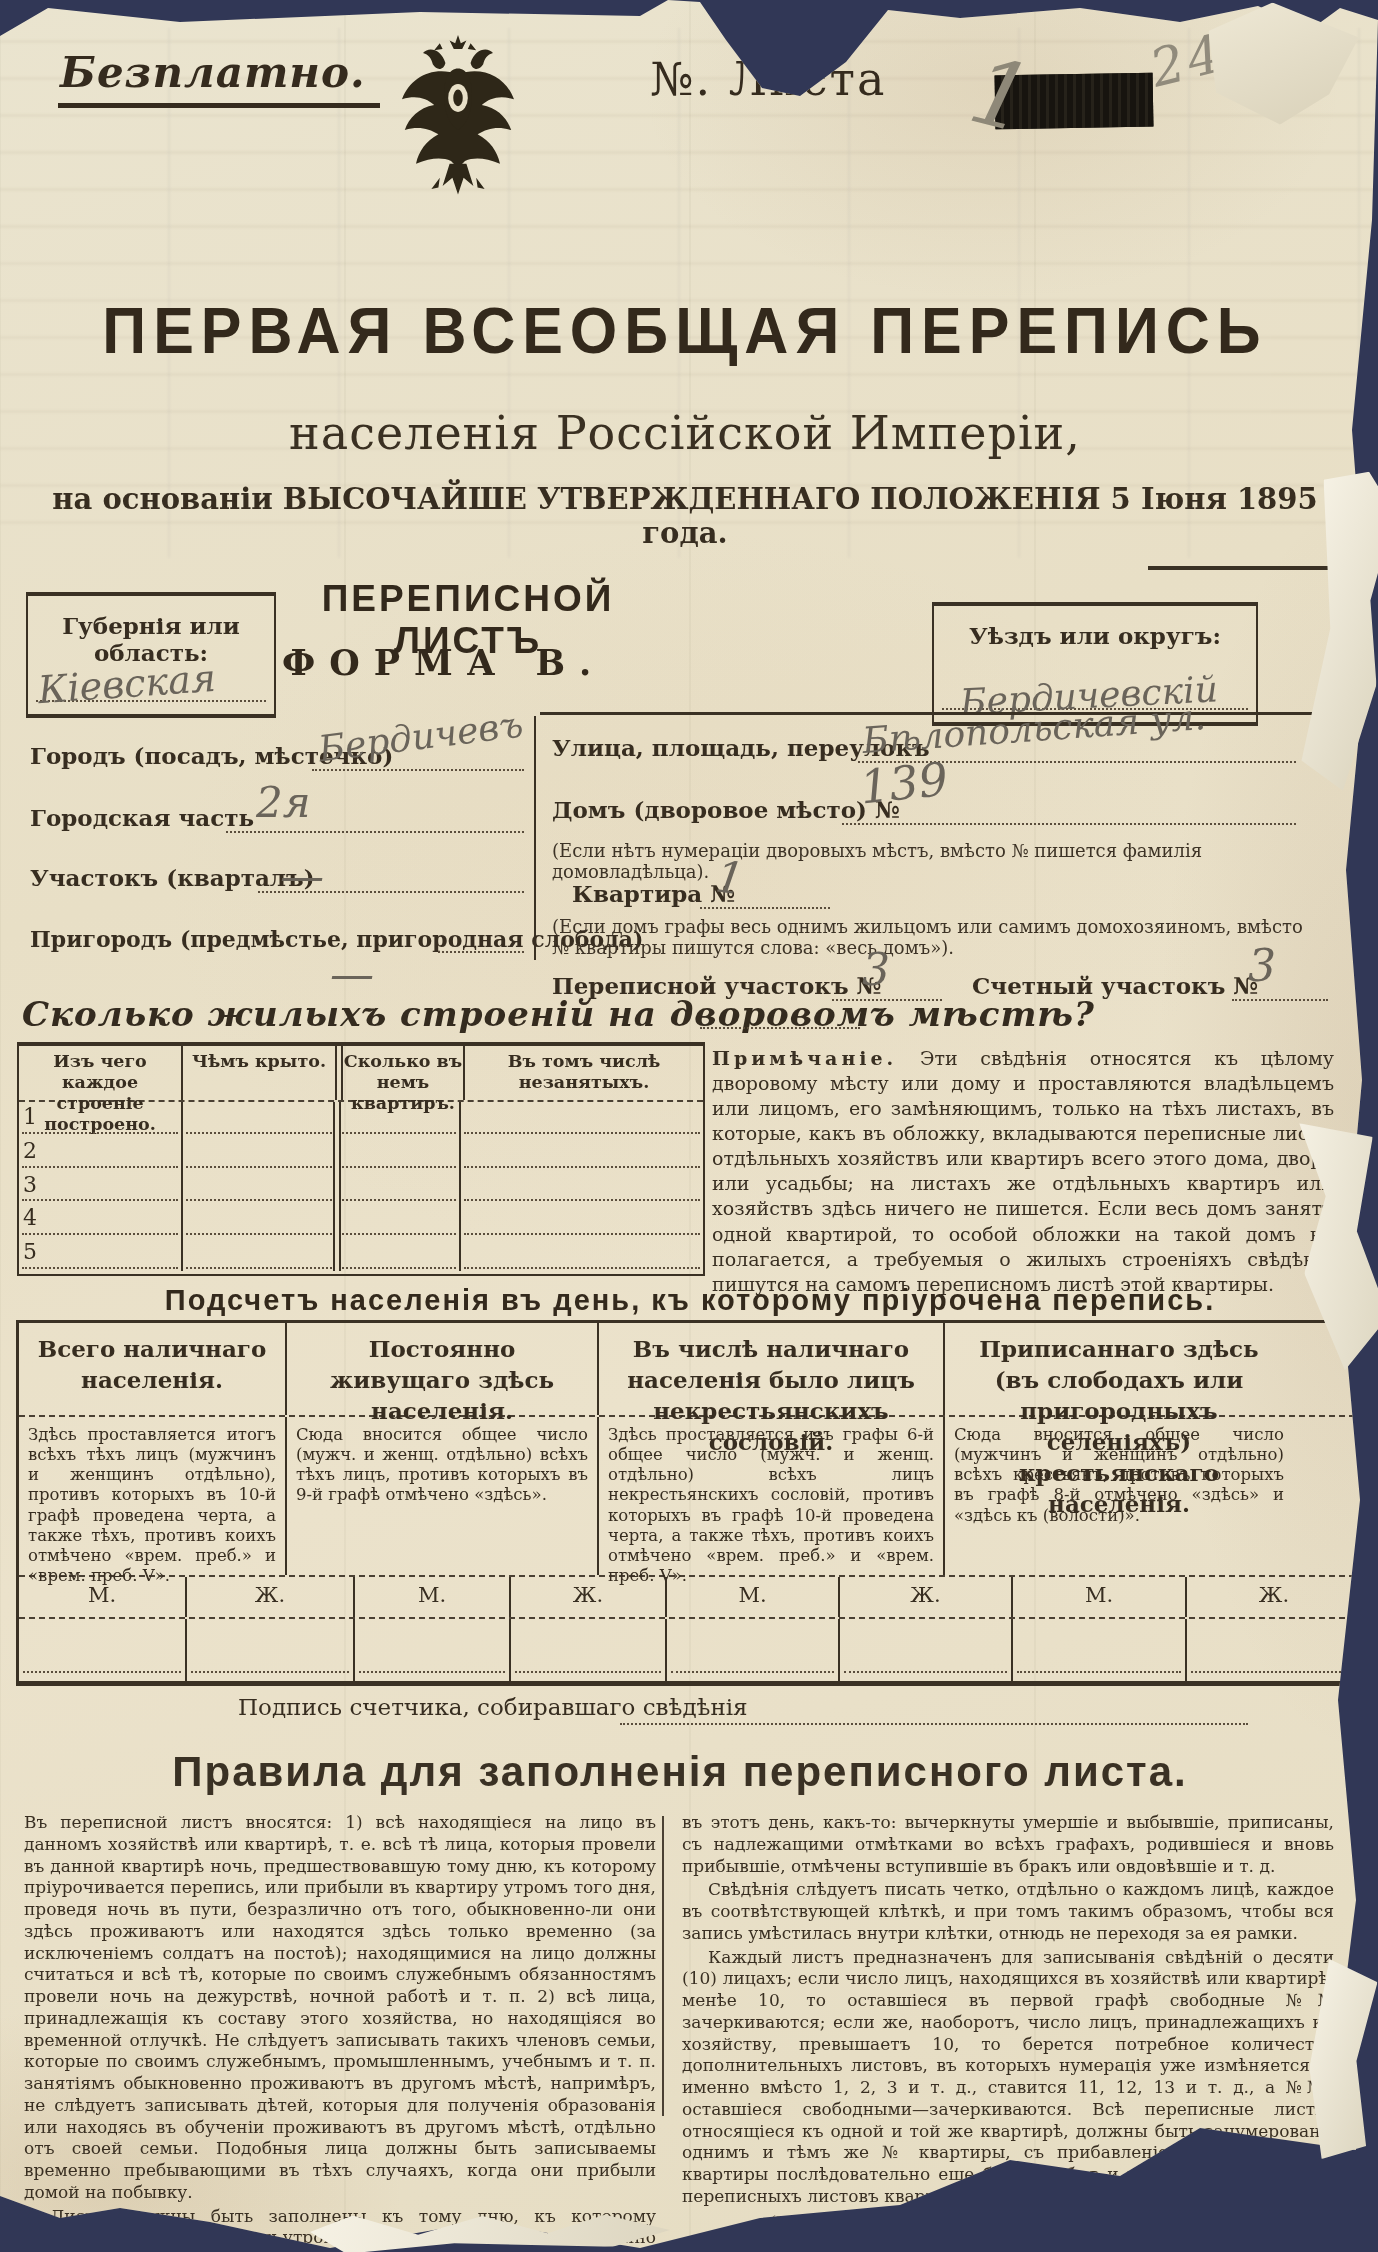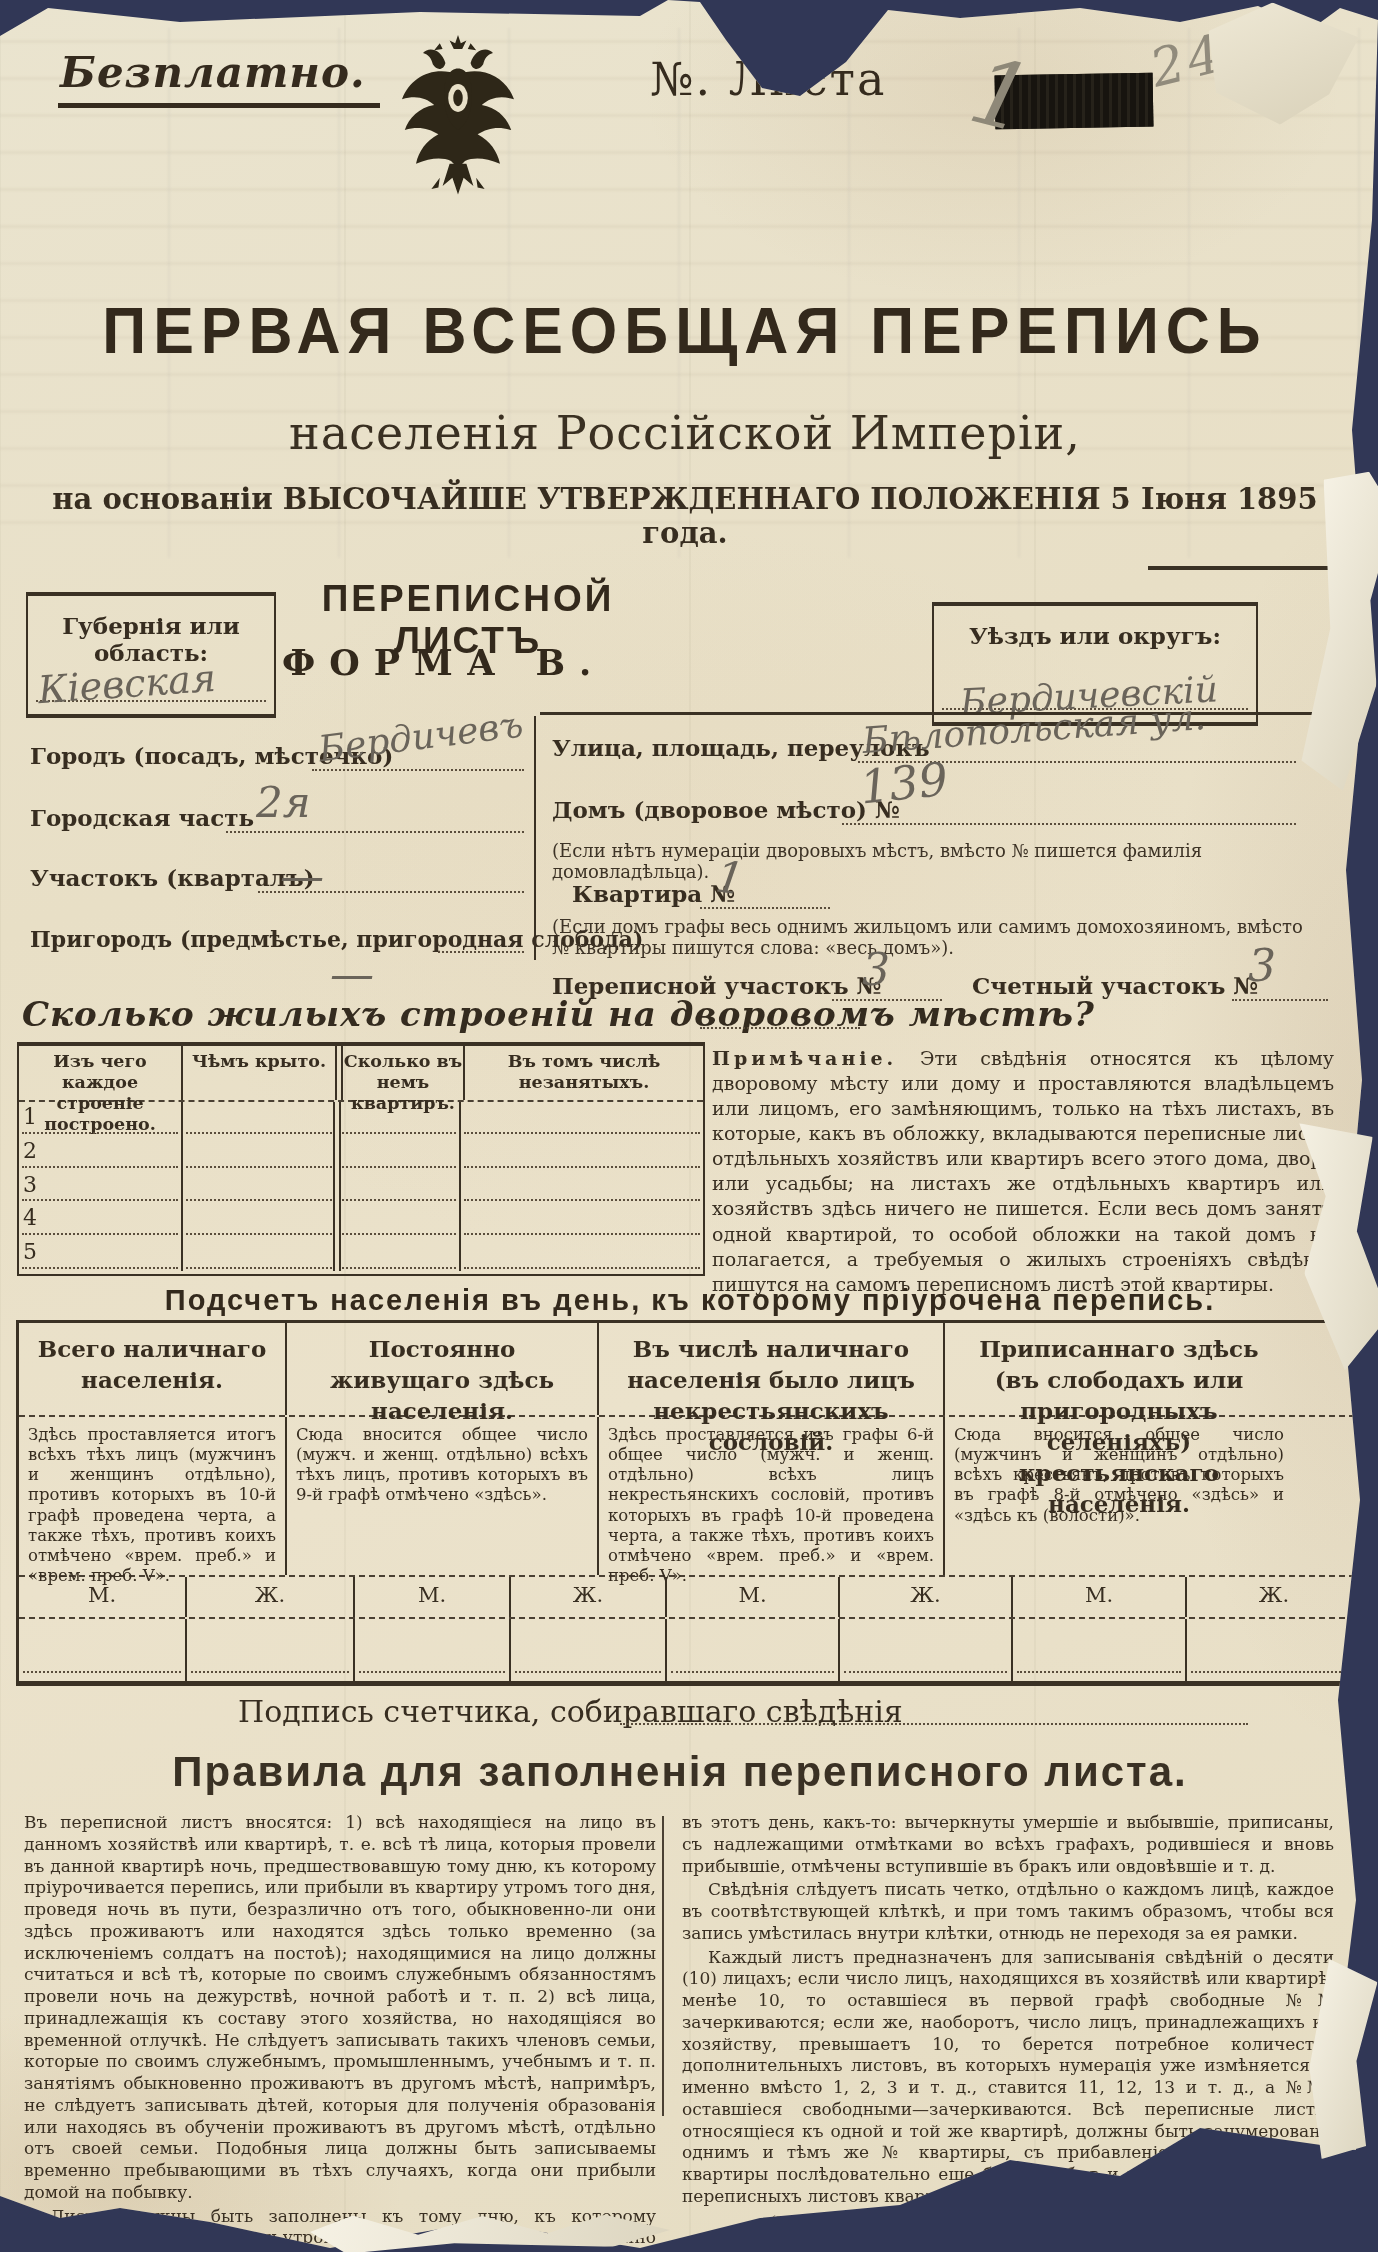--- a/index.html
+++ b/index.html
@@ -70,21 +70,21 @@
   .pdesc{height:158px;border-bottom:2px dashed #4a4033;}
   .pdesc .pc{font-size:16.5px;line-height:1.22;text-align:justify;padding:8px 9px;}
   .pmj{height:40px;border-bottom:2px dashed #4a4033;}
   .pmj .pc{font-size:21px;text-align:center;padding-top:6px;}
   .pempty{height:62px;}
   .pempty .pc{position:relative;}
   .pempty .pc::after{content:"";position:absolute;left:4px;right:4px;bottom:8px;border-bottom:2px dotted #5a4d3c;}
   .w1{width:268px;} .w2{width:312px;} .w3{width:346px;} .w4{width:348px;}
   .h1{width:168px;} .h2{width:168px;} .h3{width:156px;} .h4{width:156px;}
   .h5{width:173px;} .h6{width:173px;} .h7{width:174px;} .h8{width:174px;}
-  .sig{left:238px;top:1694px;font-size:30px;color:#372d20;white-space:nowrap;}
+  .sig{left:238px;top:1694px;font-size:23px;color:#372d20;white-space:nowrap;}
   .sigdots{left:620px;top:1722px;width:628px;}
   .rulestitle{left:90px;top:1748px;width:1180px;text-align:center;font-size:42px;font-weight:600;letter-spacing:2px;color:#3a3124;}
   .rules{font-size:17px;line-height:1.28;text-align:justify;color:#392f22;}
   .rulesL{left:24px;top:1812px;width:632px;}
   .rulesR{left:682px;top:1812px;width:652px;}
   .rules p{margin:0 0 2px 0;text-indent:26px;}
   .rules p.noind{text-indent:0;}
   .rulesdiv{left:662px;top:1816px;width:0;height:300px;border-left:2px solid #4a4033;}
   .cont{text-align:center;font-style:italic;text-indent:0!important;margin-top:4px!important;}
   .flap{position:absolute;background:linear-gradient(105deg,#f6f2e5,#dcd5bf);box-shadow:0 0 8px rgba(20,20,30,.45);}

